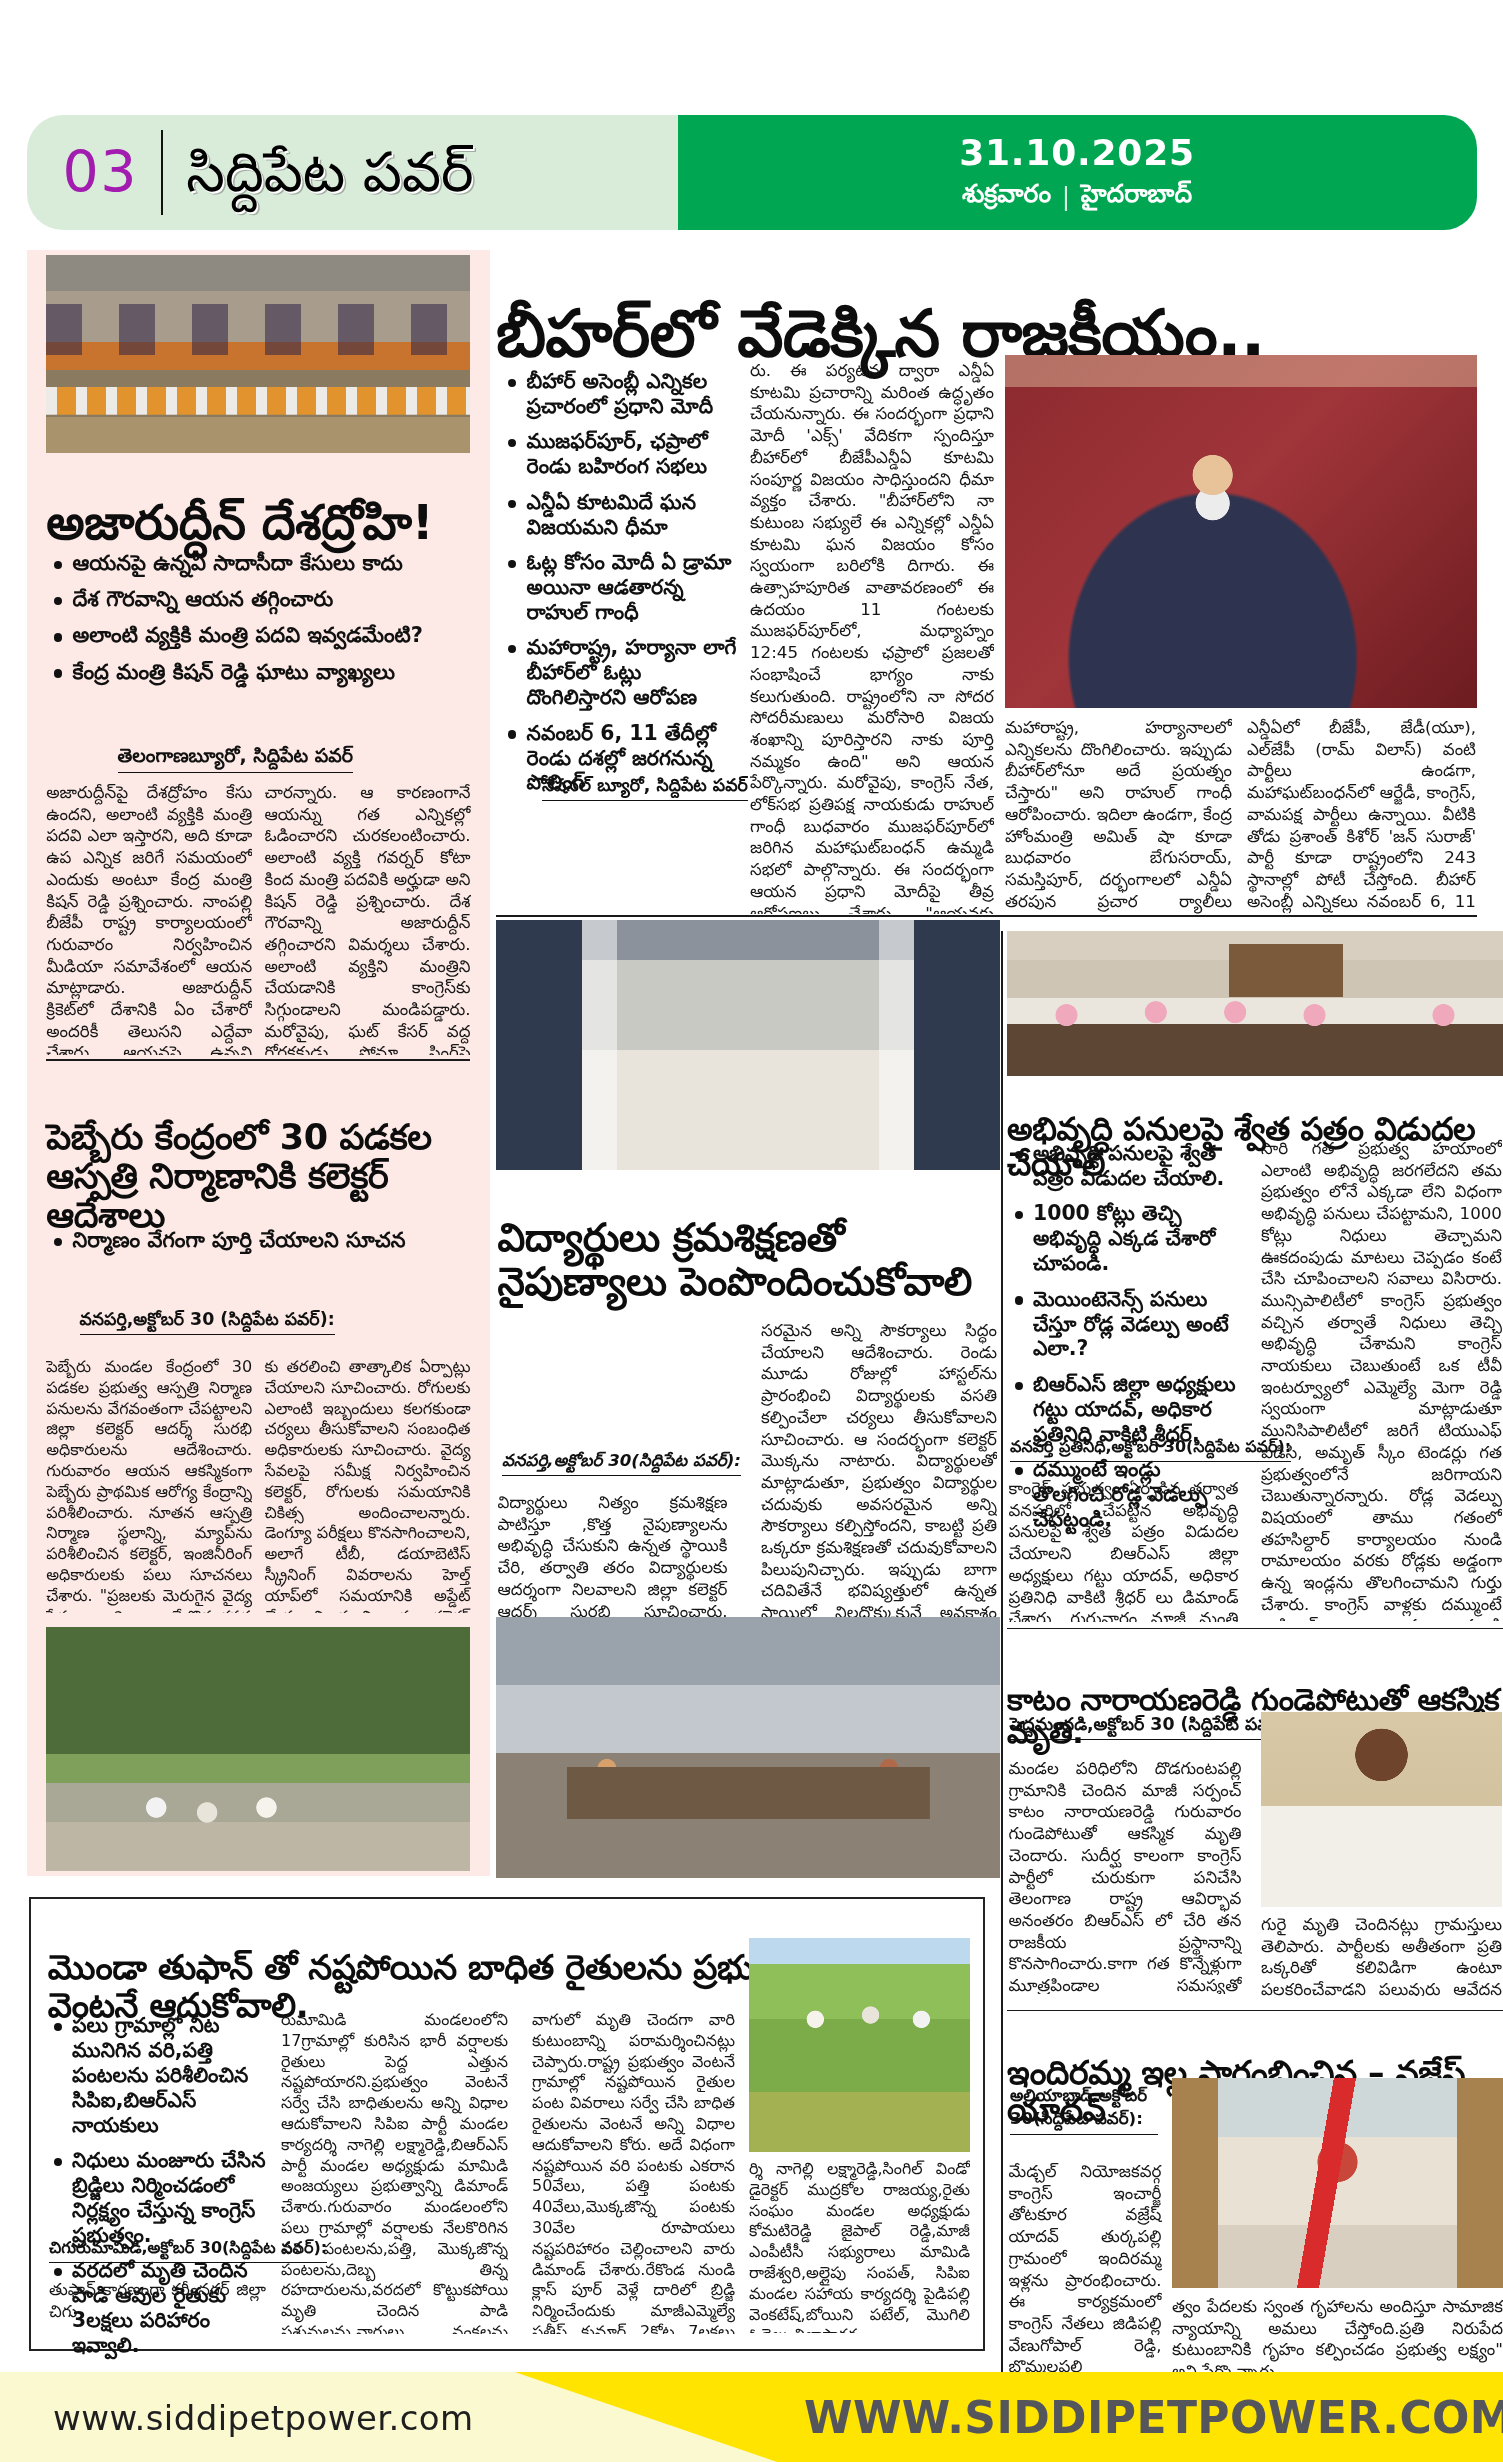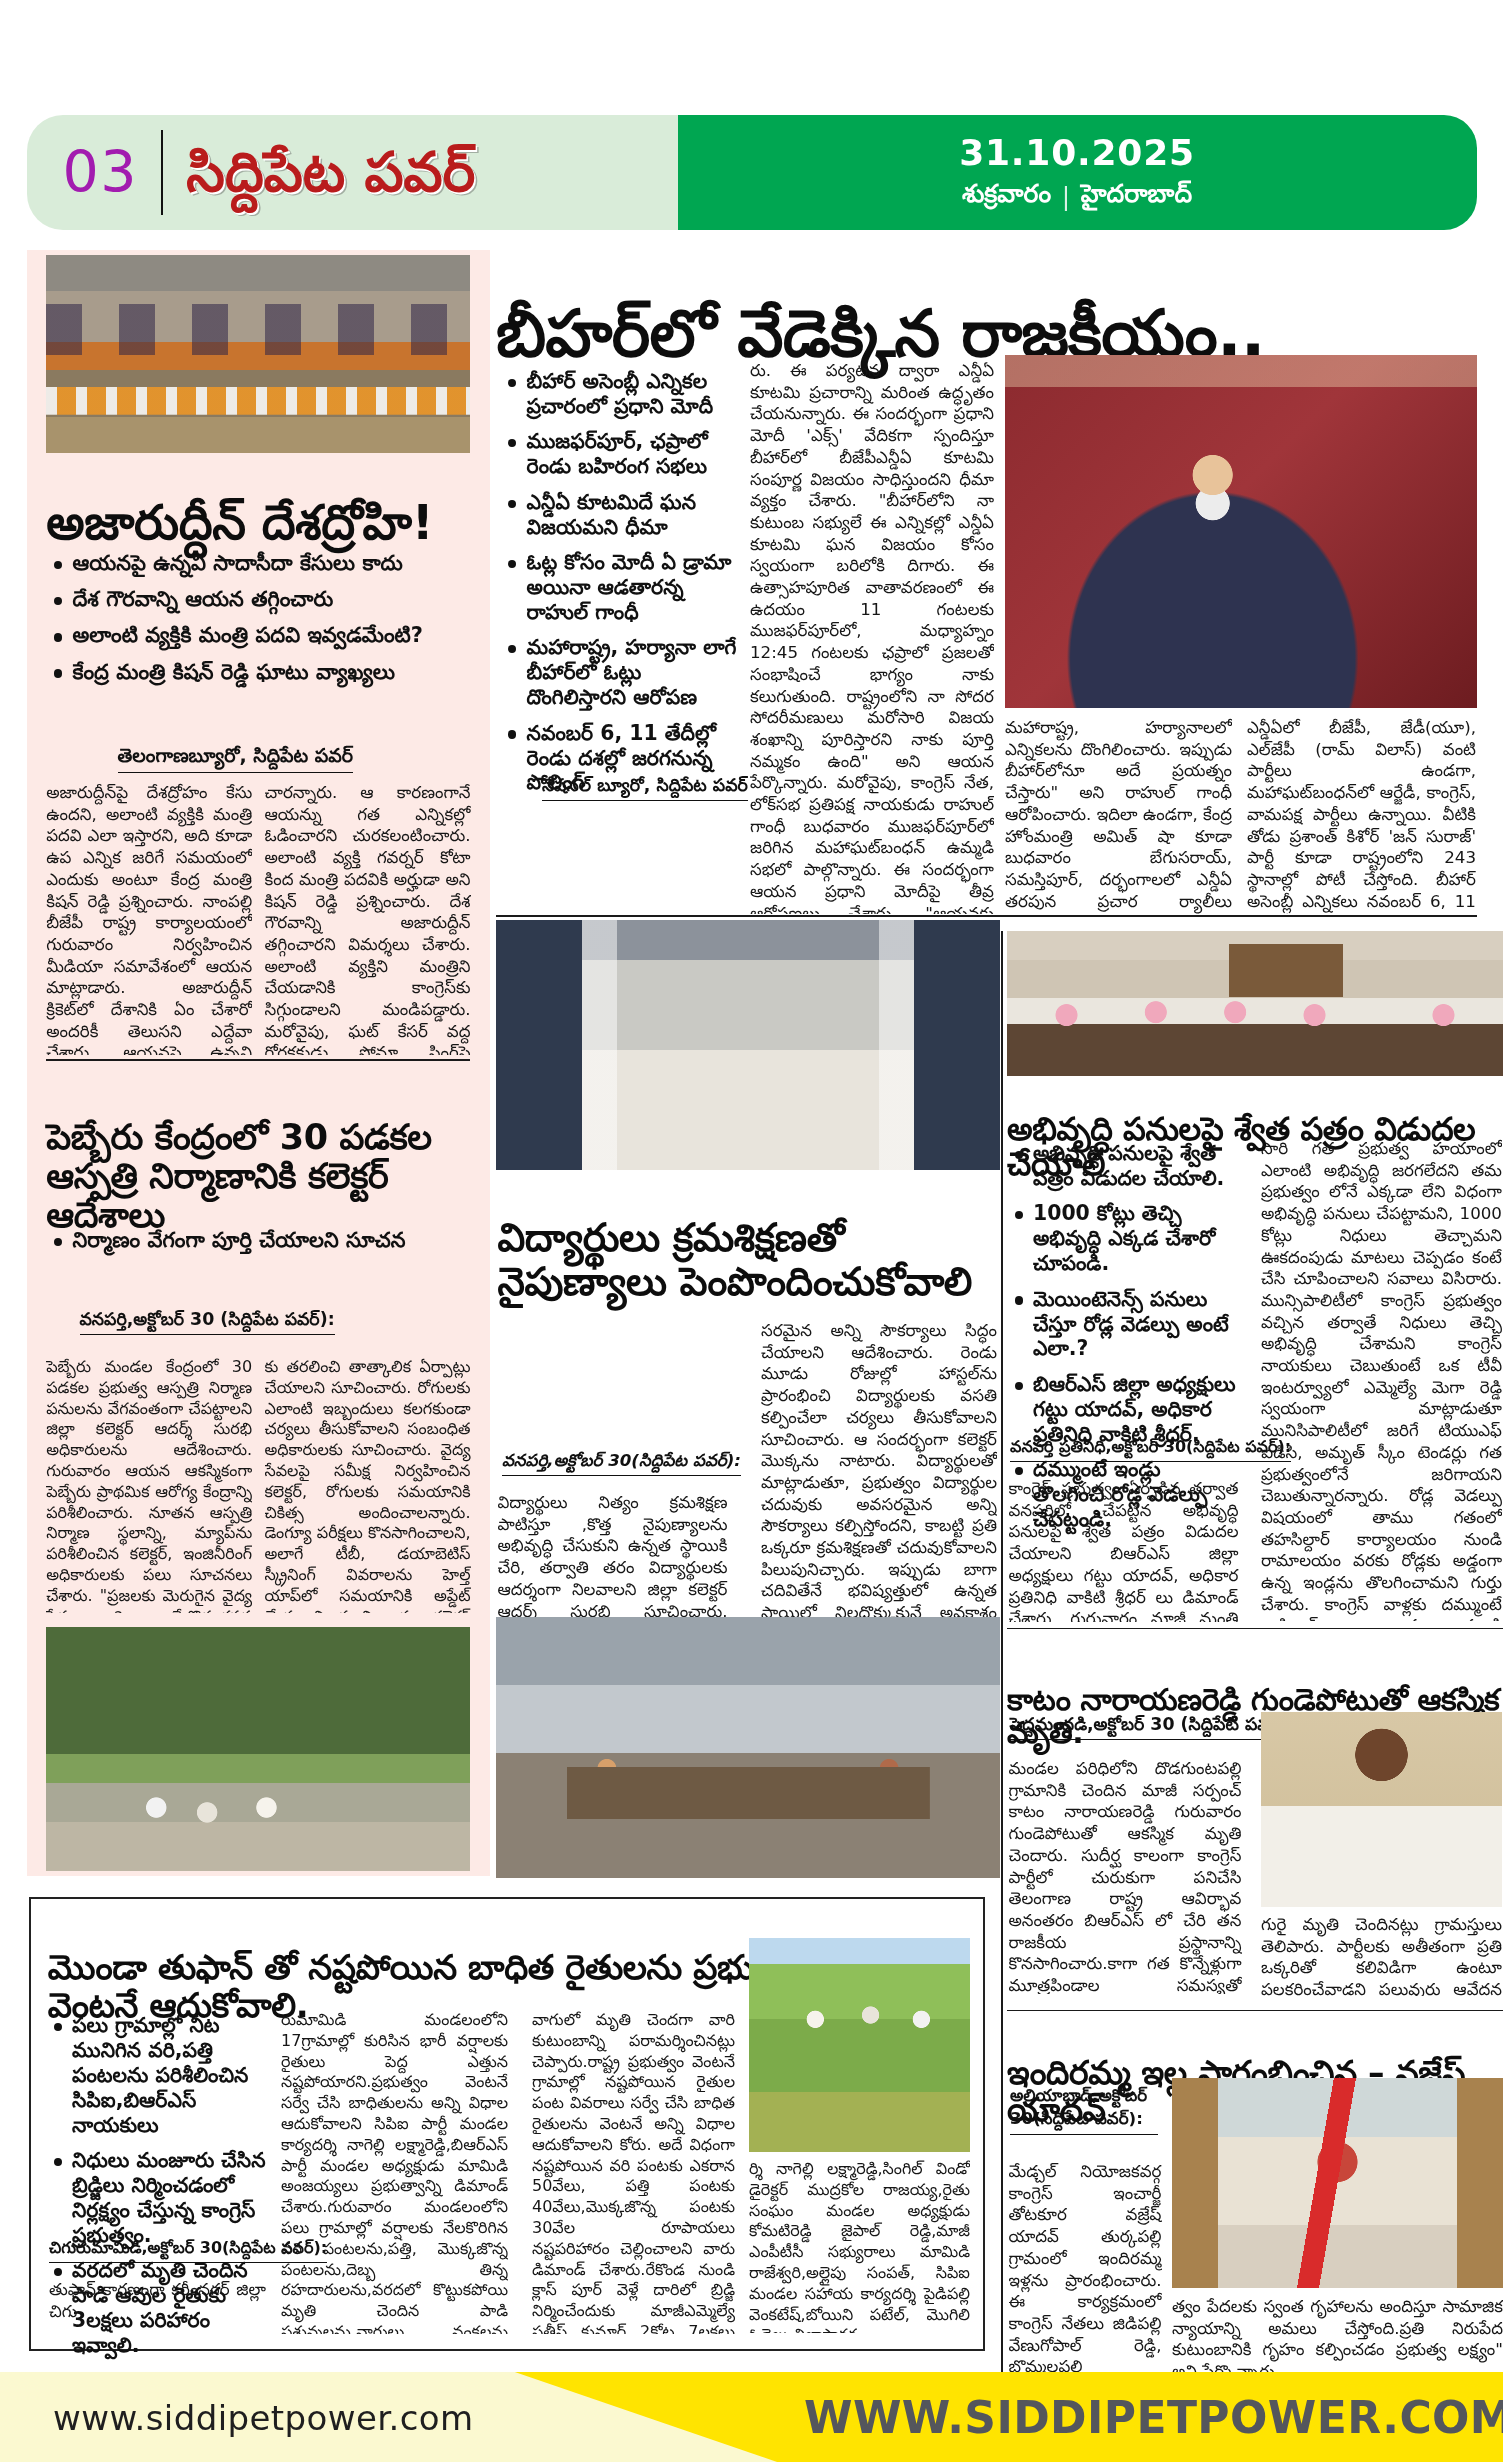--- a/index.html
+++ b/index.html
@@ -3,21 +3,21 @@
 <meta charset="utf-8">
 <style>
   html,body{margin:0;padding:0;background:#e8e8e8;}
   .page{position:relative;width:1503px;height:2462px;background:#ffffff;overflow:hidden;
         font-family:"DejaVu Sans","Liberation Sans",sans-serif;color:#141414;}
   
   .masthead{position:absolute;left:26.5px;top:115px;width:1450px;height:115px;display:flex;}
   .mast-left{width:651px;background:#d9ecd9;border-radius:36px 0 0 36px;display:flex;align-items:center;gap:23px;padding-left:36px;box-sizing:border-box;}
   .page-number{font-size:57px;font-weight:400;color:#a21caf;letter-spacing:1.5px;line-height:1;}
   .mast-divider{width:2.3px;height:85px;background:#111;}
-  .masthead-title{font-size:55px;font-weight:700;color:#b91c1c;line-height:1;
+  .masthead-title{font-size:55px;font-weight:400;color:#000000;line-height:1;
       text-shadow:1.5px 1.5px 0 #fff,3px 3px 0 rgba(60,60,60,.35);}
   .mast-right{flex:1;background:#00a651;border-radius:0 33px 33px 0;color:#fff;
       display:flex;flex-direction:column;align-items:center;justify-content:center;gap:6px;}
   .mast-date{font-size:36px;font-weight:700;letter-spacing:0.8px;}
   .mast-day{font-size:25px;font-weight:700;display:flex;align-items:center;gap:10.6px;}
   .day-sep{font-weight:400;opacity:.85;}
   
   .photo{position:absolute;background:#c9c4ba;overflow:hidden;}
   .headline{position:absolute;font-weight:800;color:#0d0d0d;line-height:1.12;letter-spacing:-0.4px;}
   .bullets{position:absolute;list-style:none;margin:0;padding:0;font-weight:700;color:#111;}

